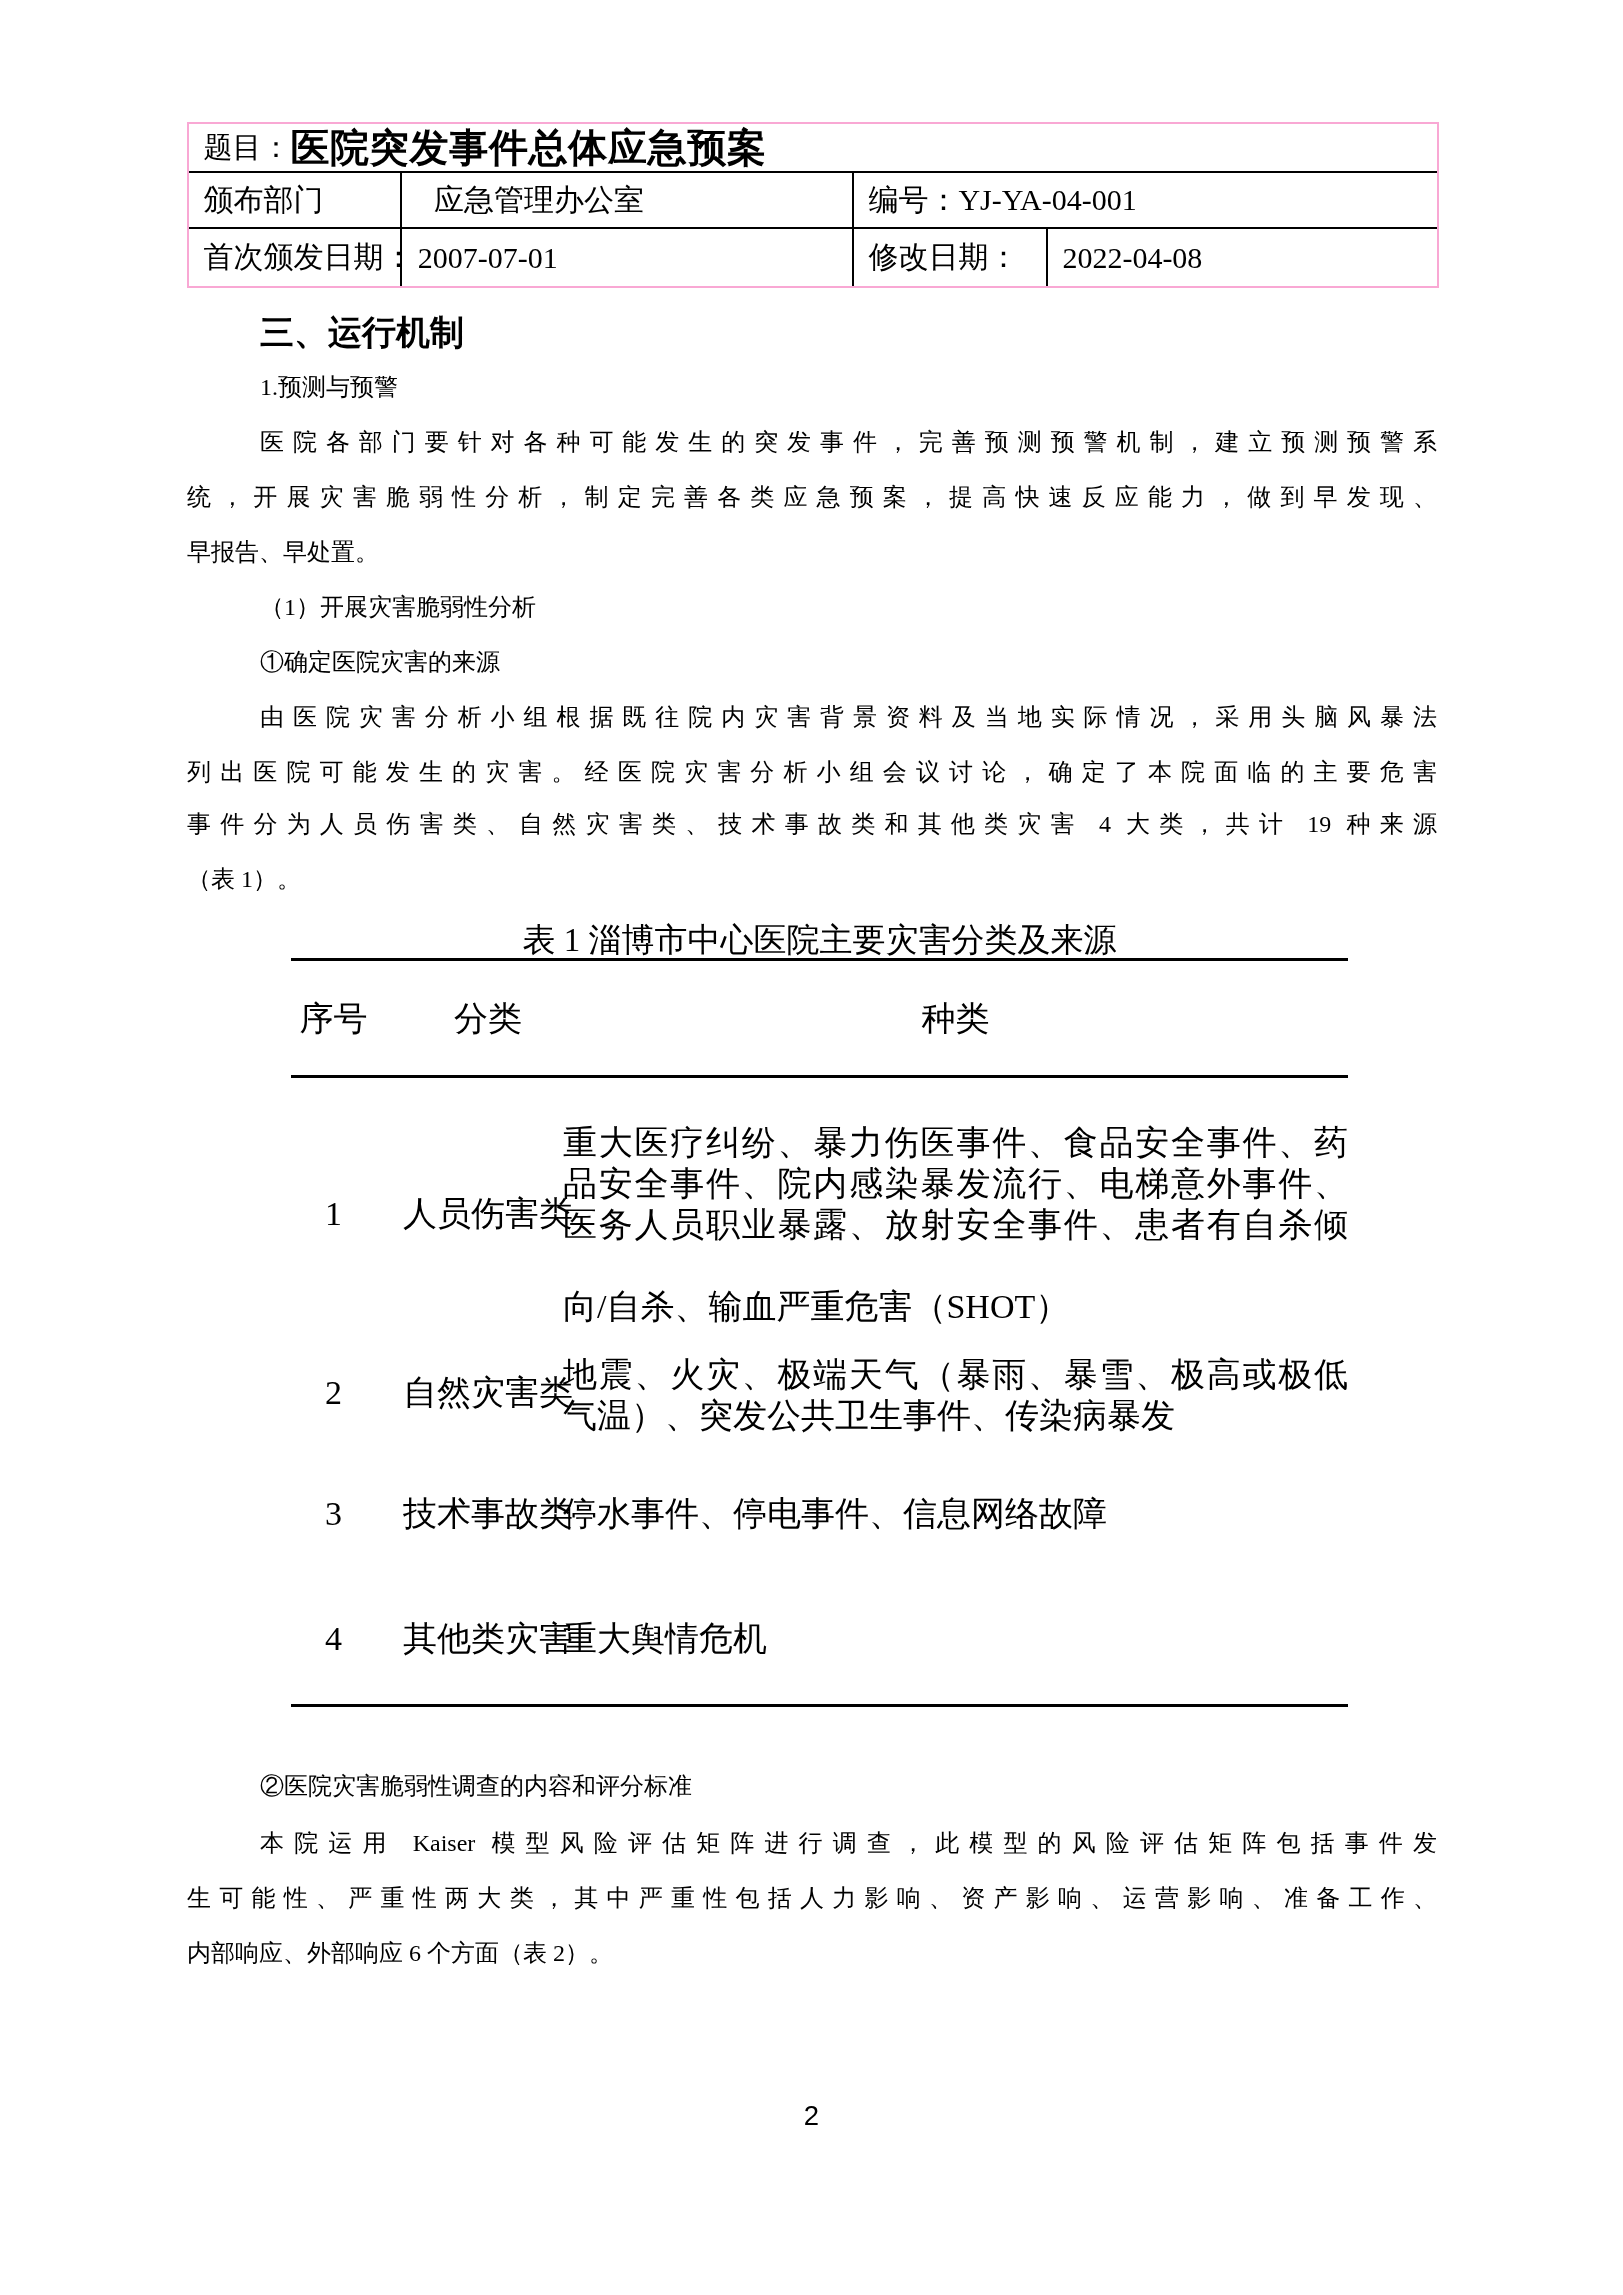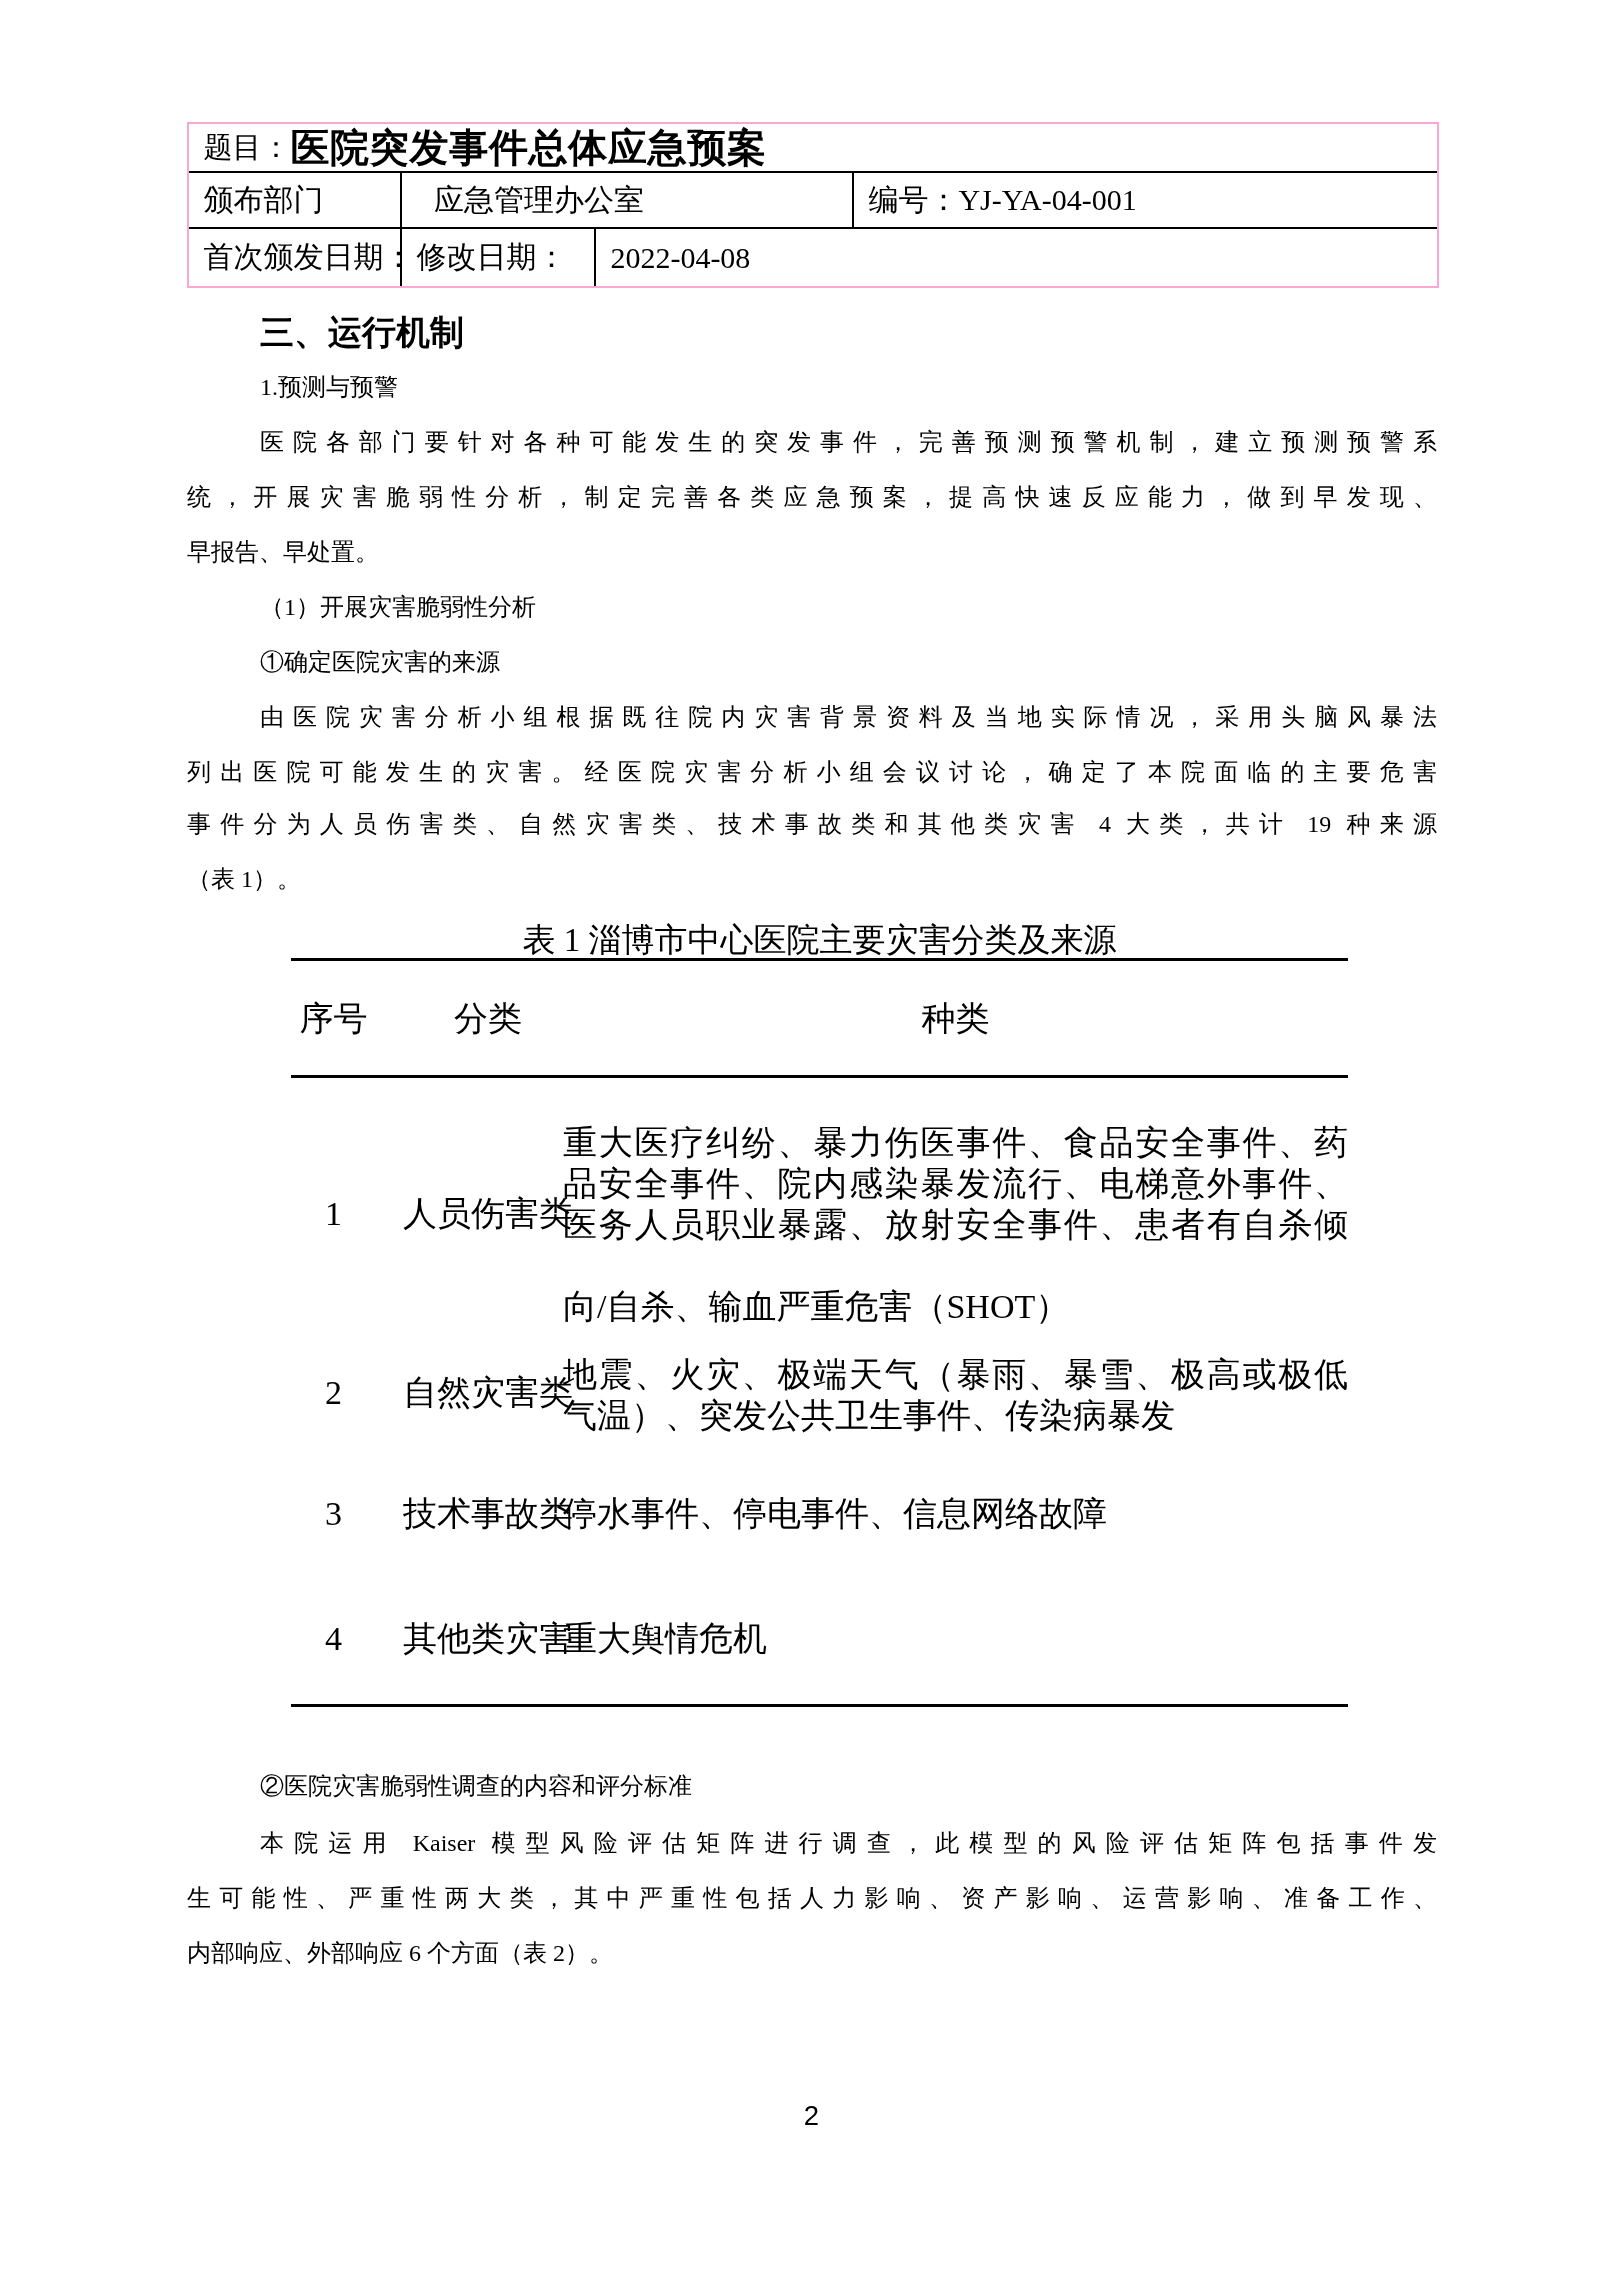--- a/index.html
+++ b/index.html
@@ -78,20 +78,21 @@
     <div class="ht-row ht-row2">
       <div class="ht-cell" style="width:211px; padding-left:14.4px;">颁布部门</div>
       <div class="ht-cell bl" style="width:452px; padding-left:32px;">应急管理办公室</div>
       <div class="ht-cell bl" style="flex:1; padding-left:14.4px;">
         <span>编号：</span>
         <span>YJ-YA-04-001</span>
       </div>
     </div>
     <div class="ht-row ht-row3">
       <div class="ht-cell" style="width:211px; padding-left:14.4px;">首次颁发日期：</div>
+      <div class="ht-cell bl" style="width:452px; padding-left:15.7px;">2007-07-01</div>
       <div class="ht-cell bl" style="width:194px; padding-left:14.4px;">修改日期：</div>
       <div class="ht-cell bl" style="flex:1; padding-left:14.4px;">2022-04-08</div>
     </div>
   </div>
 
   <div class="line h-bold" style="top:313px; left:260px; width:1177px;">三、运行机制</div>
   <div class="line" style="top:368px; left:260px; width:1177px;">1.预测与预警</div>
 
   <div class="line ind just" style="top:423px;">医院各部门要针对各种可能发生的突发事件，完善预测预警机制，建立预测预警系</div>
   <div class="line just" style="top:478px;">统，开展灾害脆弱性分析，制定完善各类应急预案，提高快速反应能力，做到早发现、</div>

